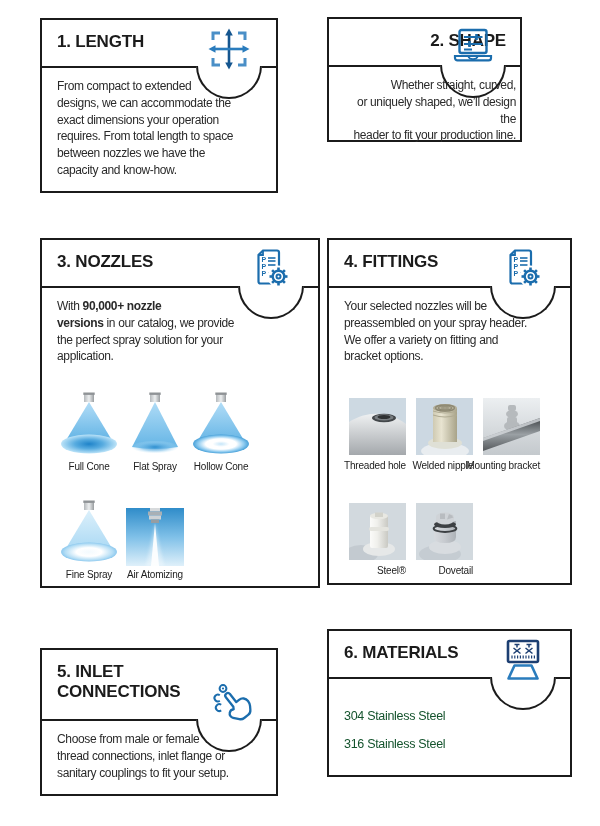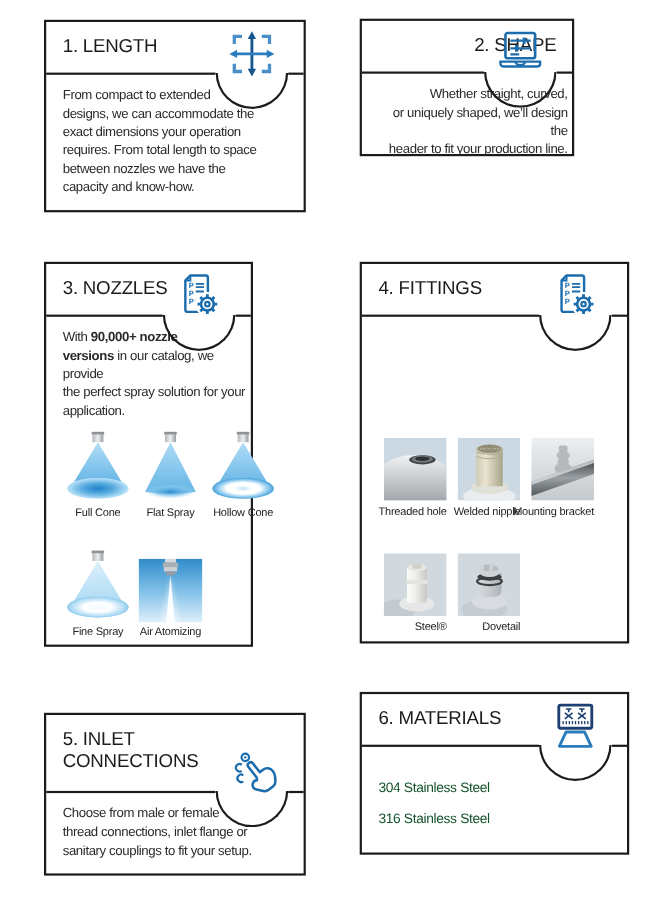--- a/index.html
+++ b/index.html
@@ -6,21 +6,21 @@
   body{
     width:600px;height:826px;background:#ffffff;position:relative;
     font-family:"Liberation Sans", sans-serif;color:#2a2a2a;
     -webkit-font-smoothing:antialiased;
   }
   .card{
     position:absolute;background:#fff;border:2px solid #1b1b1b;
     box-sizing:border-box;
   }
   .card-title{
-    margin:0;padding:12px 14px 0 15px;font-size:17px;font-weight:400;
+    margin:0;padding:12px 14px 0 15px;font-size:17px;font-weight:700;
     color:#1b1b1b;letter-spacing:-0.2px;line-height:1.18;white-space:pre-line;
   }
   .divider-left,.divider-right{position:absolute;height:2px;background:#1b1b1b;z-index:2;}
   .divider-left{left:0;right:80px;}
   .divider-right{right:0;width:14px;}
   .notch{
     position:absolute;right:14px;width:66px;height:33px;box-sizing:border-box;
     border:2px solid #1b1b1b;border-top:none;border-radius:0 0 33px 33px;
     background:transparent;z-index:2;
   }
@@ -98,21 +98,21 @@
       <line x1="14" y1="24.5" x2="22" y2="24.5" stroke-width="2"></line>
       <path d="M5 31 h36 v2 a2.4 2.4 0 0 1 -2.4 2.4 H7.4 A2.4 2.4 0 0 1 5 33 Z" stroke-width="2.2"></path>
       <path d="M18.5 31 a4.5 3.2 0 0 0 9 0" stroke-width="2"></path>
     </svg>
   </div>
   <p class="card-body">Whether straight, curved,
 or uniquely shaped, we’ll design the
 header to fit your production line.</p>
 </section>
 
-<section class="card hdr46" style="left:40px;top:238px;width:190px;height:350px;">
+<section class="card hdr46" style="left:40px;top:238px;width:280px;height:350px;">
   <h2 class="card-title">3. NOZZLES</h2>
   <div class="divider-left"></div>
   <div class="divider-right"></div>
   <div class="notch"></div>
   <div class="icon-wrap">
     <svg width="46" height="46" viewBox="0 0 46 46" fill="none" stroke="#1b6dad">
       <path d="M15 4.5 H29 a2 2 0 0 1 2 2 v29 a2 2 0 0 1 -2 2 H12.5 a2 2 0 0 1 -2 -2 V9 Z" stroke-width="2.2"></path>
       <path d="M15 4.5 V9 H10.5" stroke-width="1.8"></path>
       <text x="13.5" y="16" font-size="7" font-weight="700" fill="#1b6dad" stroke="none" font-family="Liberation Sans, sans-serif">P</text>
       <line x1="20" y1="12" x2="27.5" y2="12" stroke-width="1.6"></line>
@@ -285,20 +285,24 @@
           <line x1="26.4" y1="34.6" x2="24.1" y2="36.9"></line>
         <line x1="24.7" y1="30.5" x2="21.5" y2="30.5"></line>
           <line x1="26.4" y1="26.4" x2="24.1" y2="24.1"></line>
         <line x1="30.5" y1="24.7" x2="30.5" y2="21.5"></line>
           <line x1="34.6" y1="26.4" x2="36.9" y2="24.1"></line>
       </g>
       <circle cx="30.5" cy="30.5" r="5.8" fill="#fff" stroke-width="2.4"></circle>
       <circle cx="30.5" cy="30.5" r="2" stroke-width="2"></circle>
     </svg>
   </div>
+  <p class="card-body">Your selected nozzles will be
+preassembled on your spray header.
+We offer a variety on fitting and
+bracket options.</p>
 
   <div class="figure-row fit-row-1">
     <figure class="fit-fig" style="margin:0 10px 0 0">
       <svg width="57" height="57" viewBox="0 0 57 57">
         <defs>
             <linearGradient id="th-g" x1="0" y1="0" x2="0" y2="1">
               <stop offset="0" stop-color="#eff1f2"></stop>
               <stop offset="1" stop-color="#a4a8ac"></stop>
             </linearGradient>
           </defs>

